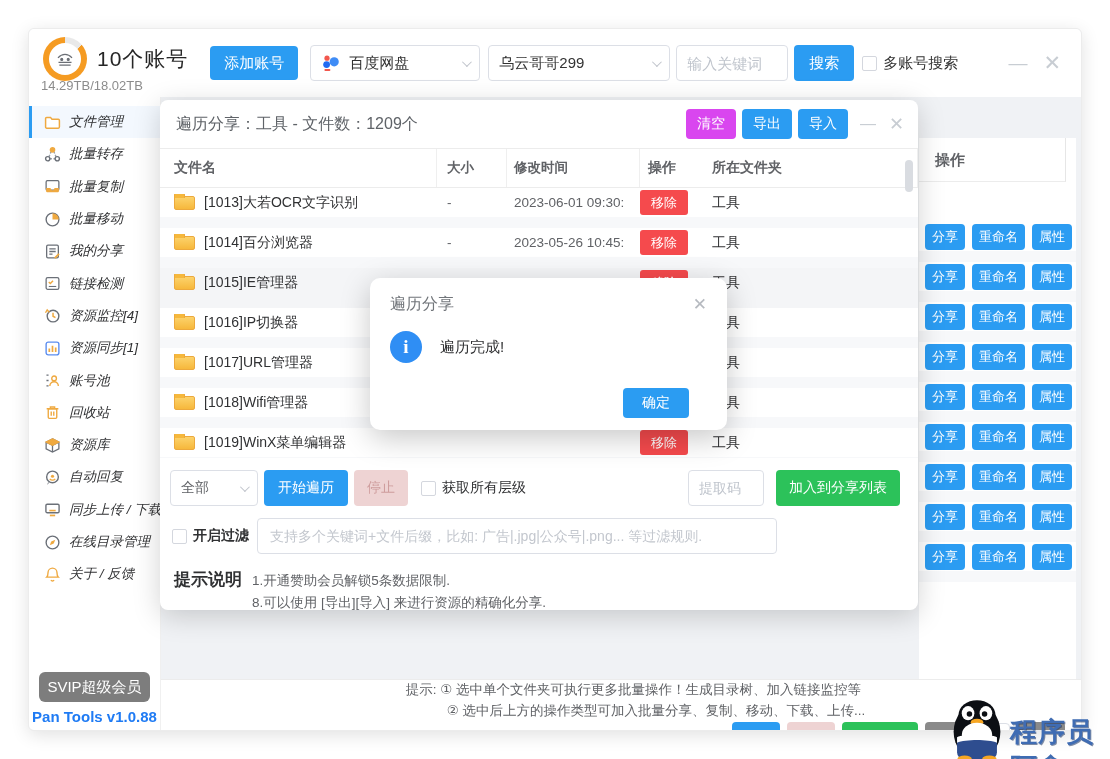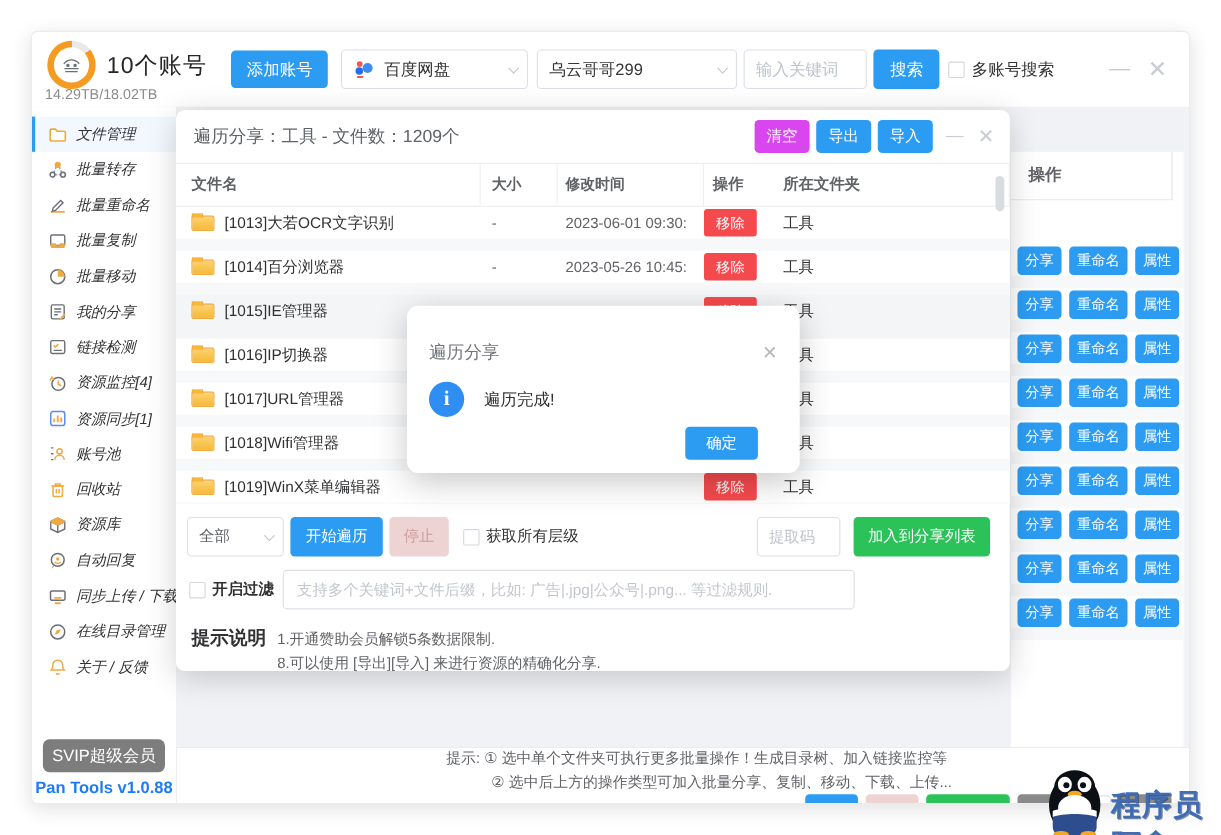--- a/index.html
+++ b/index.html
@@ -87,21 +87,21 @@
   .code-input::placeholder{color:#bfc4cc;}
   .m-add{height:36px;padding:0 13px;font-size:14px;margin-left:6px;}
   .m-filter{height:44px;display:flex;align-items:center;padding:0 18px 0 12px;gap:8px;margin-top:4px;}
   .filter-label{display:flex;align-items:center;gap:6px;font-size:14px;color:#303133;font-weight:600;white-space:nowrap;}
   .filter-input{flex:0 0 520px;height:36px;border:1px solid #dcdfe6;border-radius:4px;padding:0 12px;font-size:14px;outline:none;}
   .filter-input::placeholder{color:#c3c7ce;}
   .m-tips{padding:10px 18px 0 14px;display:flex;gap:10px;}
   .tips-title{font-size:17px;font-weight:bold;color:#303133;flex:0 0 auto;}
   .tips-lines{font-size:13.5px;color:#606266;line-height:1.65;padding-top:2px;}
   
-  .msgbox{position:absolute;left:370px;top:278px;width:357px;height:152px;background:#fff;border-radius:10px;box-shadow:0 8px 30px rgba(0,0,0,.22);z-index:20;padding:32px 20px;}
+  .msgbox{position:absolute;left:370px;top:278px;width:357px;height:152px;background:#fff;border-radius:10px;box-shadow:0 8px 30px rgba(0,0,0,.22);z-index:20;padding:16px 20px;}
   .mb-head{display:flex;align-items:center;}
   .mb-title{font-size:16px;color:#72767b;}
   .mb-close{margin-left:auto;color:#b6bac0;font-size:17px;cursor:pointer;}
   .mb-body{display:flex;align-items:center;gap:18px;margin-top:16px;}
   .info-ic{width:32px;height:32px;border-radius:50%;background:#2f8ef4;color:#fff;font-size:19px;font-weight:bold;display:flex;align-items:center;justify-content:center;font-family:"Liberation Serif",serif;}
   .mb-msg{font-size:15px;color:#303133;}
   .mb-ok{position:absolute;right:38px;bottom:12px;height:30px;padding:0 19px;font-size:14px;}
   
   .watermark{position:absolute;left:946px;top:696px;z-index:30;display:flex;align-items:flex-start;}
   .wm-text{font-size:27px;font-weight:bold;color:#3f6cb3;margin:18px 0 0 2px;text-shadow:1px 1px 0 rgba(22,48,94,.55);letter-spacing:1px;}
@@ -166,29 +166,20 @@
         <div class="s-item">
     <span class="s-icon">
             <svg viewBox="0 0 16 16" fill="none" stroke-width="1.3">
               <path d="M6.7 5.2l-2 5M9.3 5.2l2 5M5.5 12h5" stroke="#9aa0a8" stroke-dasharray="2 1.4"></path>
               <circle cx="8" cy="3.6" r="2" fill="#efa940" stroke="#efa940"></circle>
               <circle cx="3.5" cy="12" r="2" stroke="#6b7078"></circle>
               <circle cx="12.5" cy="12" r="2" stroke="#6b7078"></circle>
             </svg>
           </span>
     <span class="s-label">批量转存</span>
-  </div>
-        <div class="s-item">
-    <span class="s-icon">
-            <svg viewBox="0 0 16 16" fill="none">
-              <path d="M2 13.8h12" stroke="#efa940" stroke-width="1.6"></path>
-              <path d="M4 10.5l6.5-6.5 2 2L6 12.5l-2.6.6z" fill="#fff" stroke="#6b7078" stroke-width="1.2"></path>
-            </svg>
-          </span>
-    <span class="s-label">批量重命名</span>
   </div>
         <div class="s-item">
     <span class="s-icon">
             <svg viewBox="0 0 16 16" fill="none">
               <rect x="2" y="2.5" width="12" height="9" rx="1.2" stroke="#6b7078" stroke-width="1.2"></rect>
               <path d="M2 9.5h4l1.3 2h1.4l1.3-2h4v3a1 1 0 0 1-1 1H3a1 1 0 0 1-1-1z" fill="#efa940"></path>
             </svg>
           </span>
     <span class="s-label">批量复制</span>
   </div>

